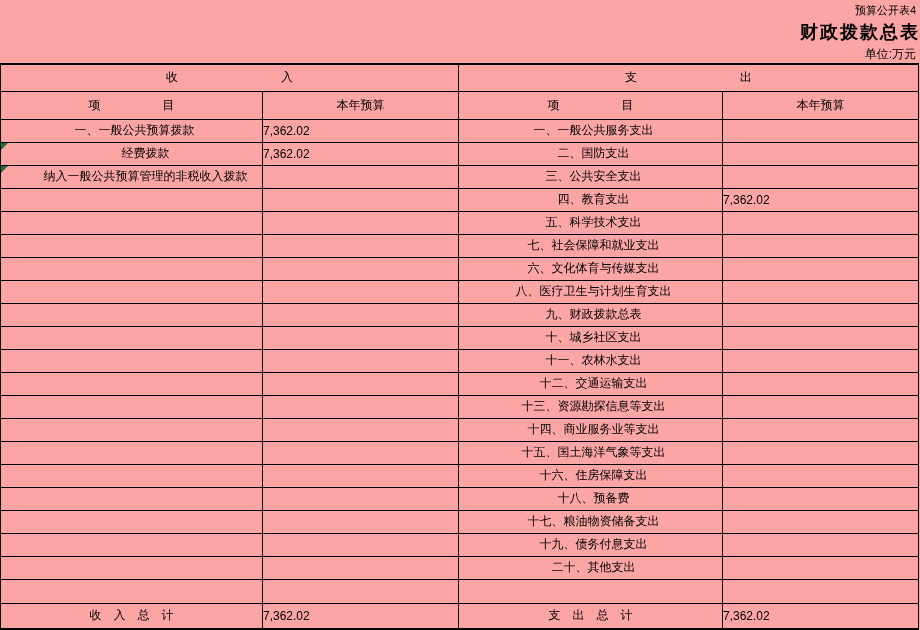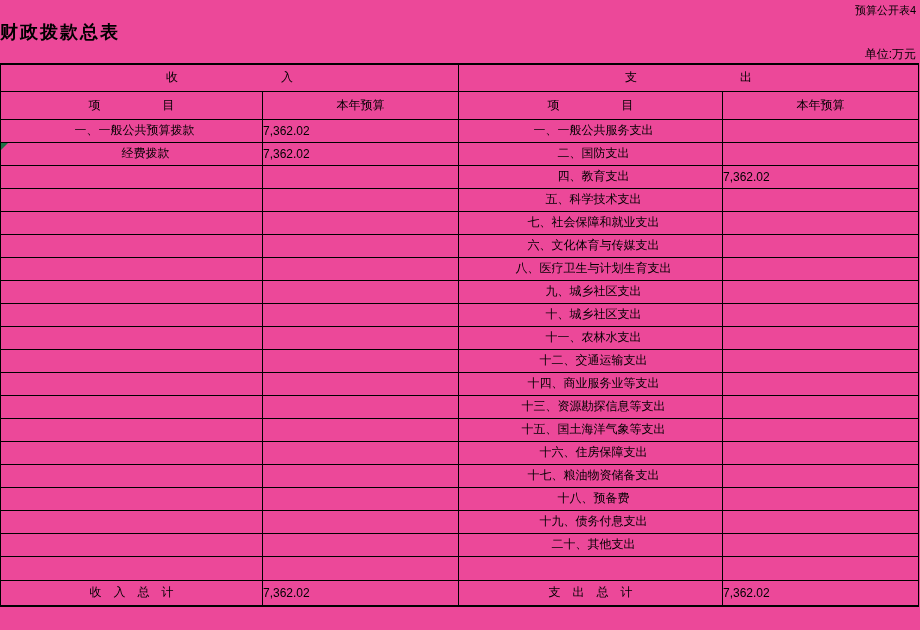--- a/index.html
+++ b/index.html
@@ -1,26 +1,26 @@
 <!DOCTYPE html>
 <html><head>
 <meta charset="utf-8">
 <style>
   * { margin:0; padding:0; box-sizing:border-box; }
   body { background:#fff; }
   .page {
-    position:relative; width:920px; height:630px; background:#ec4899;
+    position:relative; width:920px; height:630px; background:#fca5a5;
     font-family:"Liberation Sans","DejaVu Sans",sans-serif; color:#000;
     overflow:hidden;
   }
   .doc-label {
     position:absolute; top:3px; right:4px; font-size:11px; color:#000;
   }
   .page-title {
-    position:absolute; top:20px; left:0; width:100%; text-align:left;
+    position:absolute; top:20px; left:0; width:100%; text-align:right;
     font-size:18px; font-weight:bold; letter-spacing:2px;
   }
   .unit-label {
     position:absolute; top:46px; right:4px; font-size:12px;
   }
   table.budget {
     position:absolute; top:63px; left:0; width:918px;
     border-collapse:collapse; table-layout:fixed;
     font-size:12px;
   }
@@ -93,20 +93,26 @@
           <td class="item">一、一般公共服务支出</td>
           <td class="val"></td>
         </tr>
         <tr>
           <td class="item indent"><span class="err-triangle" style="border-top-color: rgb(30, 113, 69);"></span>经费拨款</td>
           <td class="val">7,362.02</td>
           <td class="item">二、国防支出</td>
           <td class="val"></td>
         </tr>
         <tr>
+          <td class="item indent"><span class="err-triangle" style="border-top-color: rgb(30, 113, 69);"></span>纳入一般公共预算管理的非税收入拨款</td>
+          <td class="val"></td>
+          <td class="item">三、公共安全支出</td>
+          <td class="val"></td>
+        </tr>
+        <tr>
           <td class="item"></td>
           <td class="val"></td>
           <td class="item">四、教育支出</td>
           <td class="val">7,362.02</td>
         </tr>
         <tr>
           <td class="item"></td>
           <td class="val"></td>
           <td class="item">五、科学技术支出</td>
           <td class="val"></td>
@@ -125,21 +131,21 @@
         </tr>
         <tr>
           <td class="item"></td>
           <td class="val"></td>
           <td class="item">八、医疗卫生与计划生育支出</td>
           <td class="val"></td>
         </tr>
         <tr>
           <td class="item"></td>
           <td class="val"></td>
-          <td class="item">九、城乡社区支出</td>
+          <td class="item">九、财政拨款总表</td>
           <td class="val"></td>
         </tr>
         <tr>
           <td class="item"></td>
           <td class="val"></td>
           <td class="item">十、城乡社区支出</td>
           <td class="val"></td>
         </tr>
         <tr>
           <td class="item"></td>
@@ -149,51 +155,51 @@
         </tr>
         <tr>
           <td class="item"></td>
           <td class="val"></td>
           <td class="item">十二、交通运输支出</td>
           <td class="val"></td>
         </tr>
         <tr>
           <td class="item"></td>
           <td class="val"></td>
+          <td class="item">十三、资源勘探信息等支出</td>
+          <td class="val"></td>
+        </tr>
+        <tr>
+          <td class="item"></td>
+          <td class="val"></td>
           <td class="item">十四、商业服务业等支出</td>
           <td class="val"></td>
         </tr>
         <tr>
           <td class="item"></td>
           <td class="val"></td>
-          <td class="item">十三、资源勘探信息等支出</td>
-          <td class="val"></td>
-        </tr>
-        <tr>
-          <td class="item"></td>
-          <td class="val"></td>
           <td class="item">十五、国土海洋气象等支出</td>
           <td class="val"></td>
         </tr>
         <tr>
           <td class="item"></td>
           <td class="val"></td>
           <td class="item">十六、住房保障支出</td>
           <td class="val"></td>
         </tr>
         <tr>
           <td class="item"></td>
           <td class="val"></td>
+          <td class="item">十八、预备费</td>
+          <td class="val"></td>
+        </tr>
+        <tr>
+          <td class="item"></td>
+          <td class="val"></td>
           <td class="item">十七、粮油物资储备支出</td>
-          <td class="val"></td>
-        </tr>
-        <tr>
-          <td class="item"></td>
-          <td class="val"></td>
-          <td class="item">十八、预备费</td>
           <td class="val"></td>
         </tr>
         <tr>
           <td class="item"></td>
           <td class="val"></td>
           <td class="item">十九、债务付息支出</td>
           <td class="val"></td>
         </tr>
         <tr>
           <td class="item"></td>

